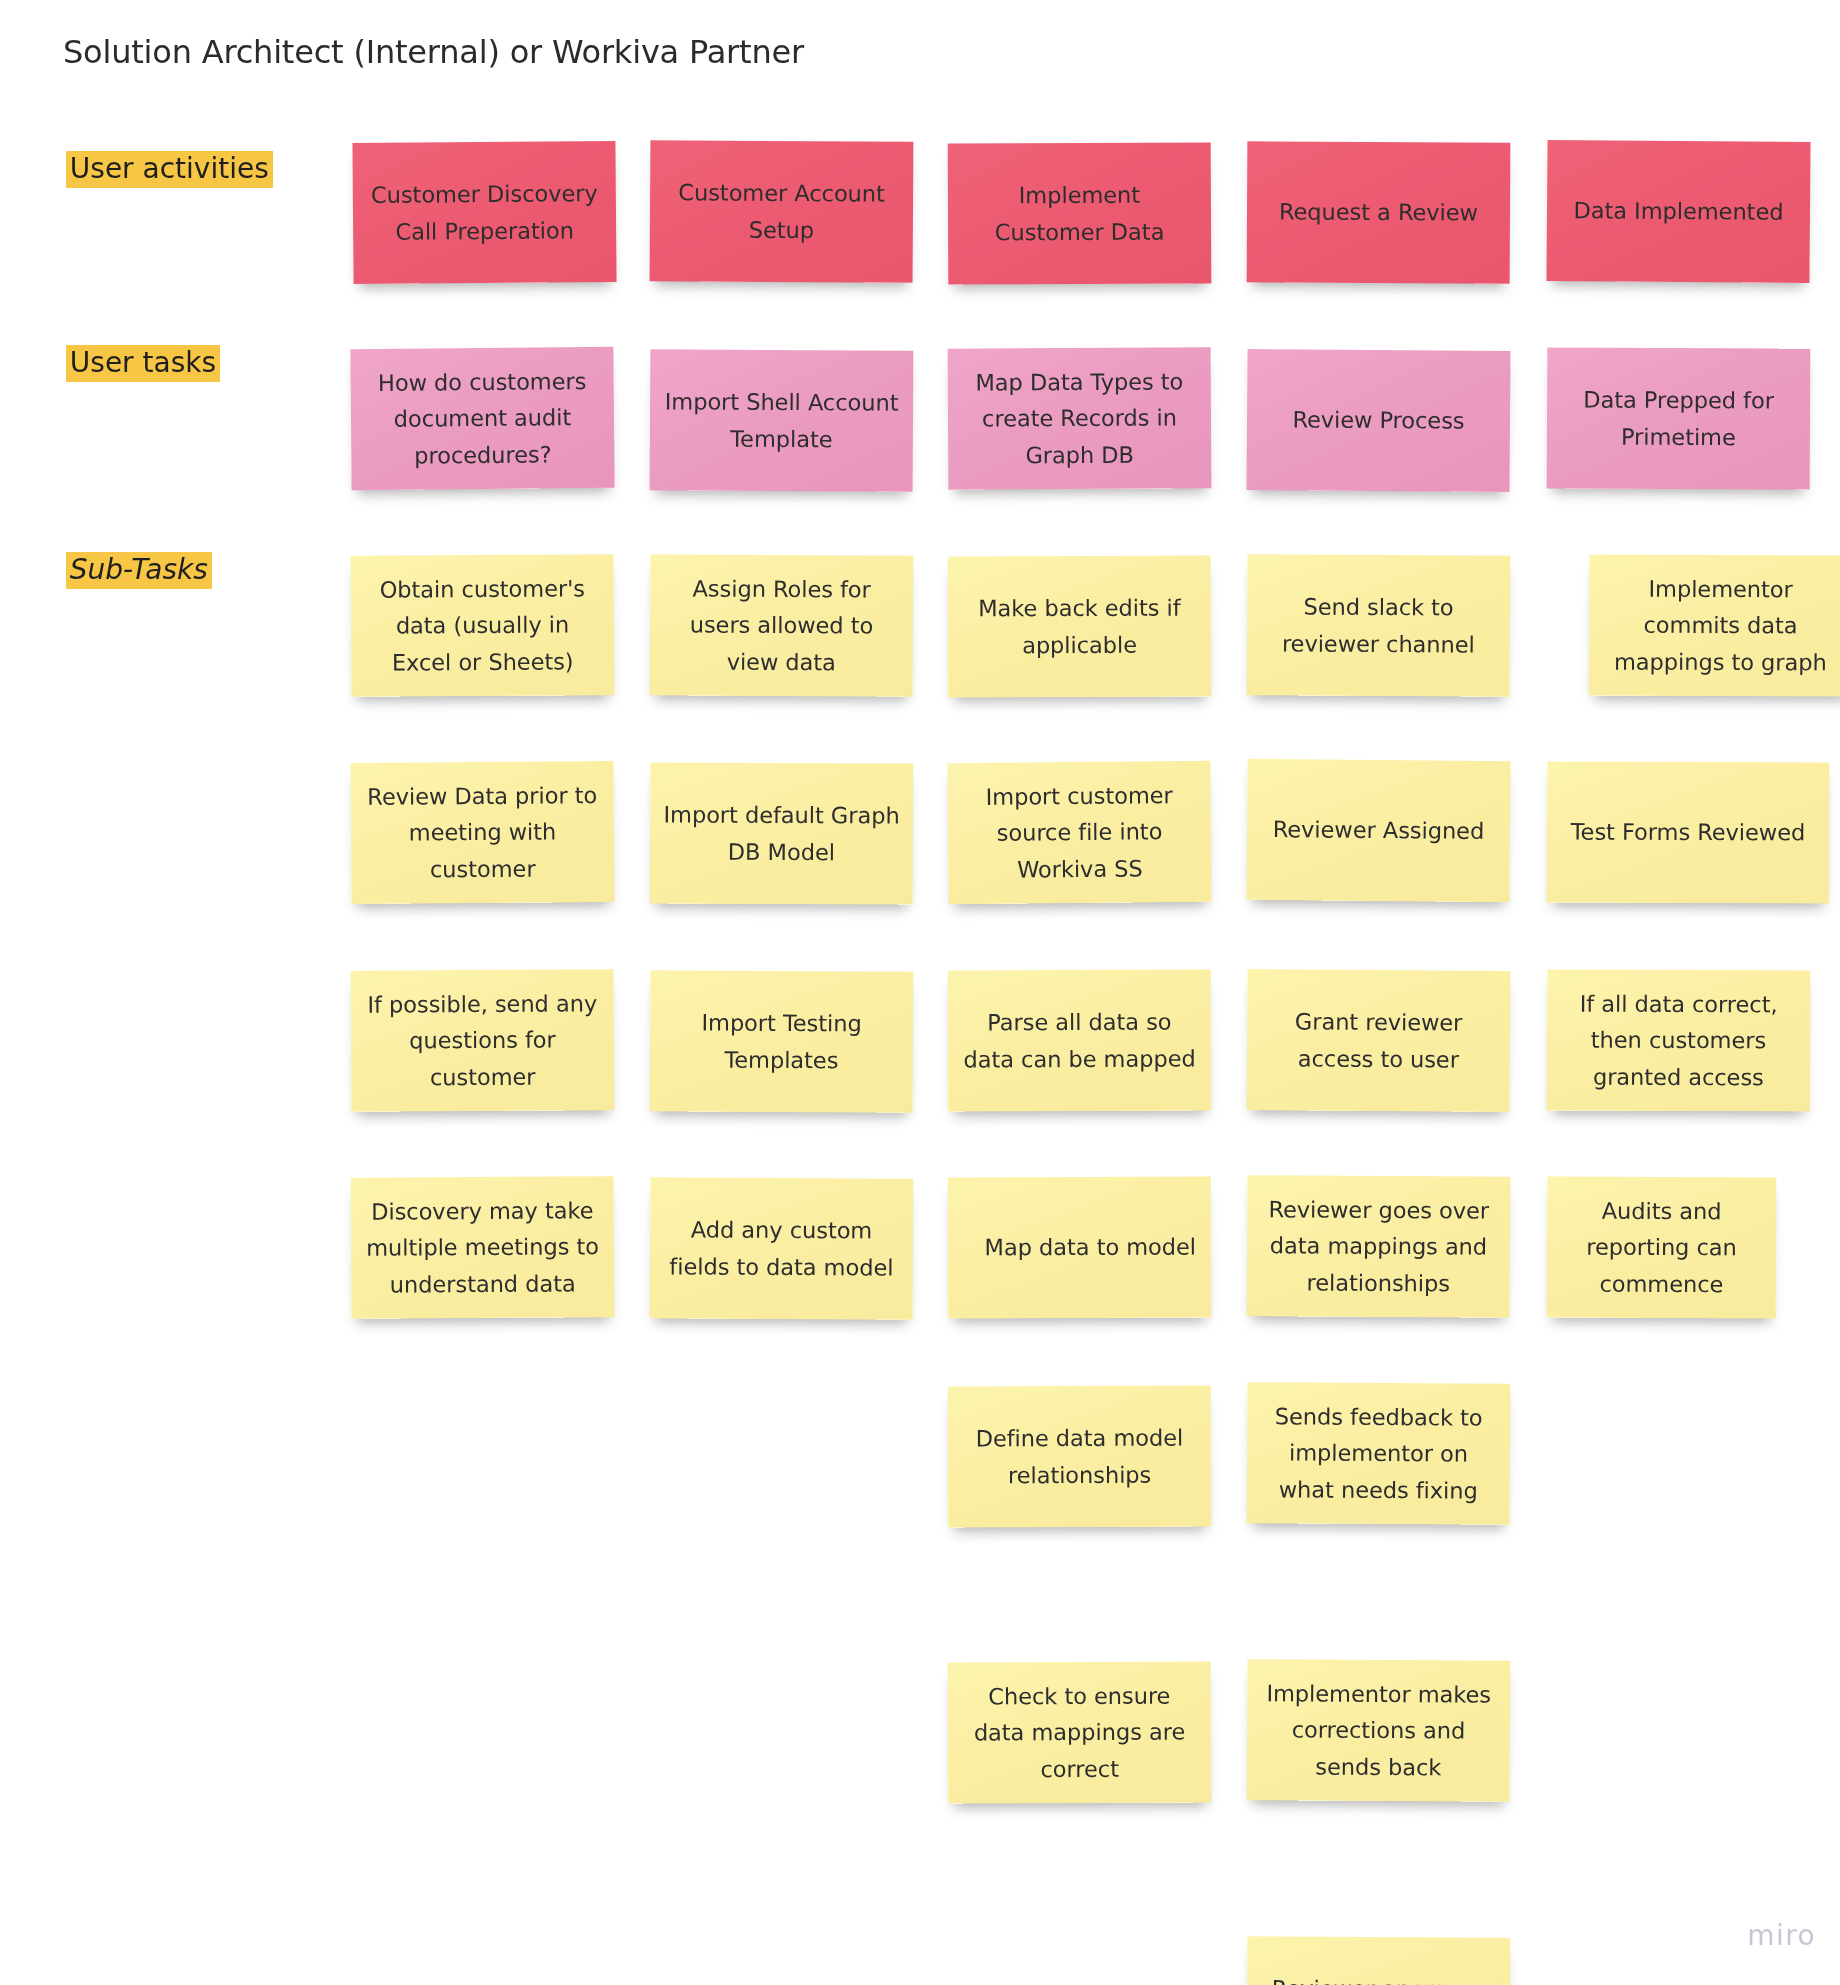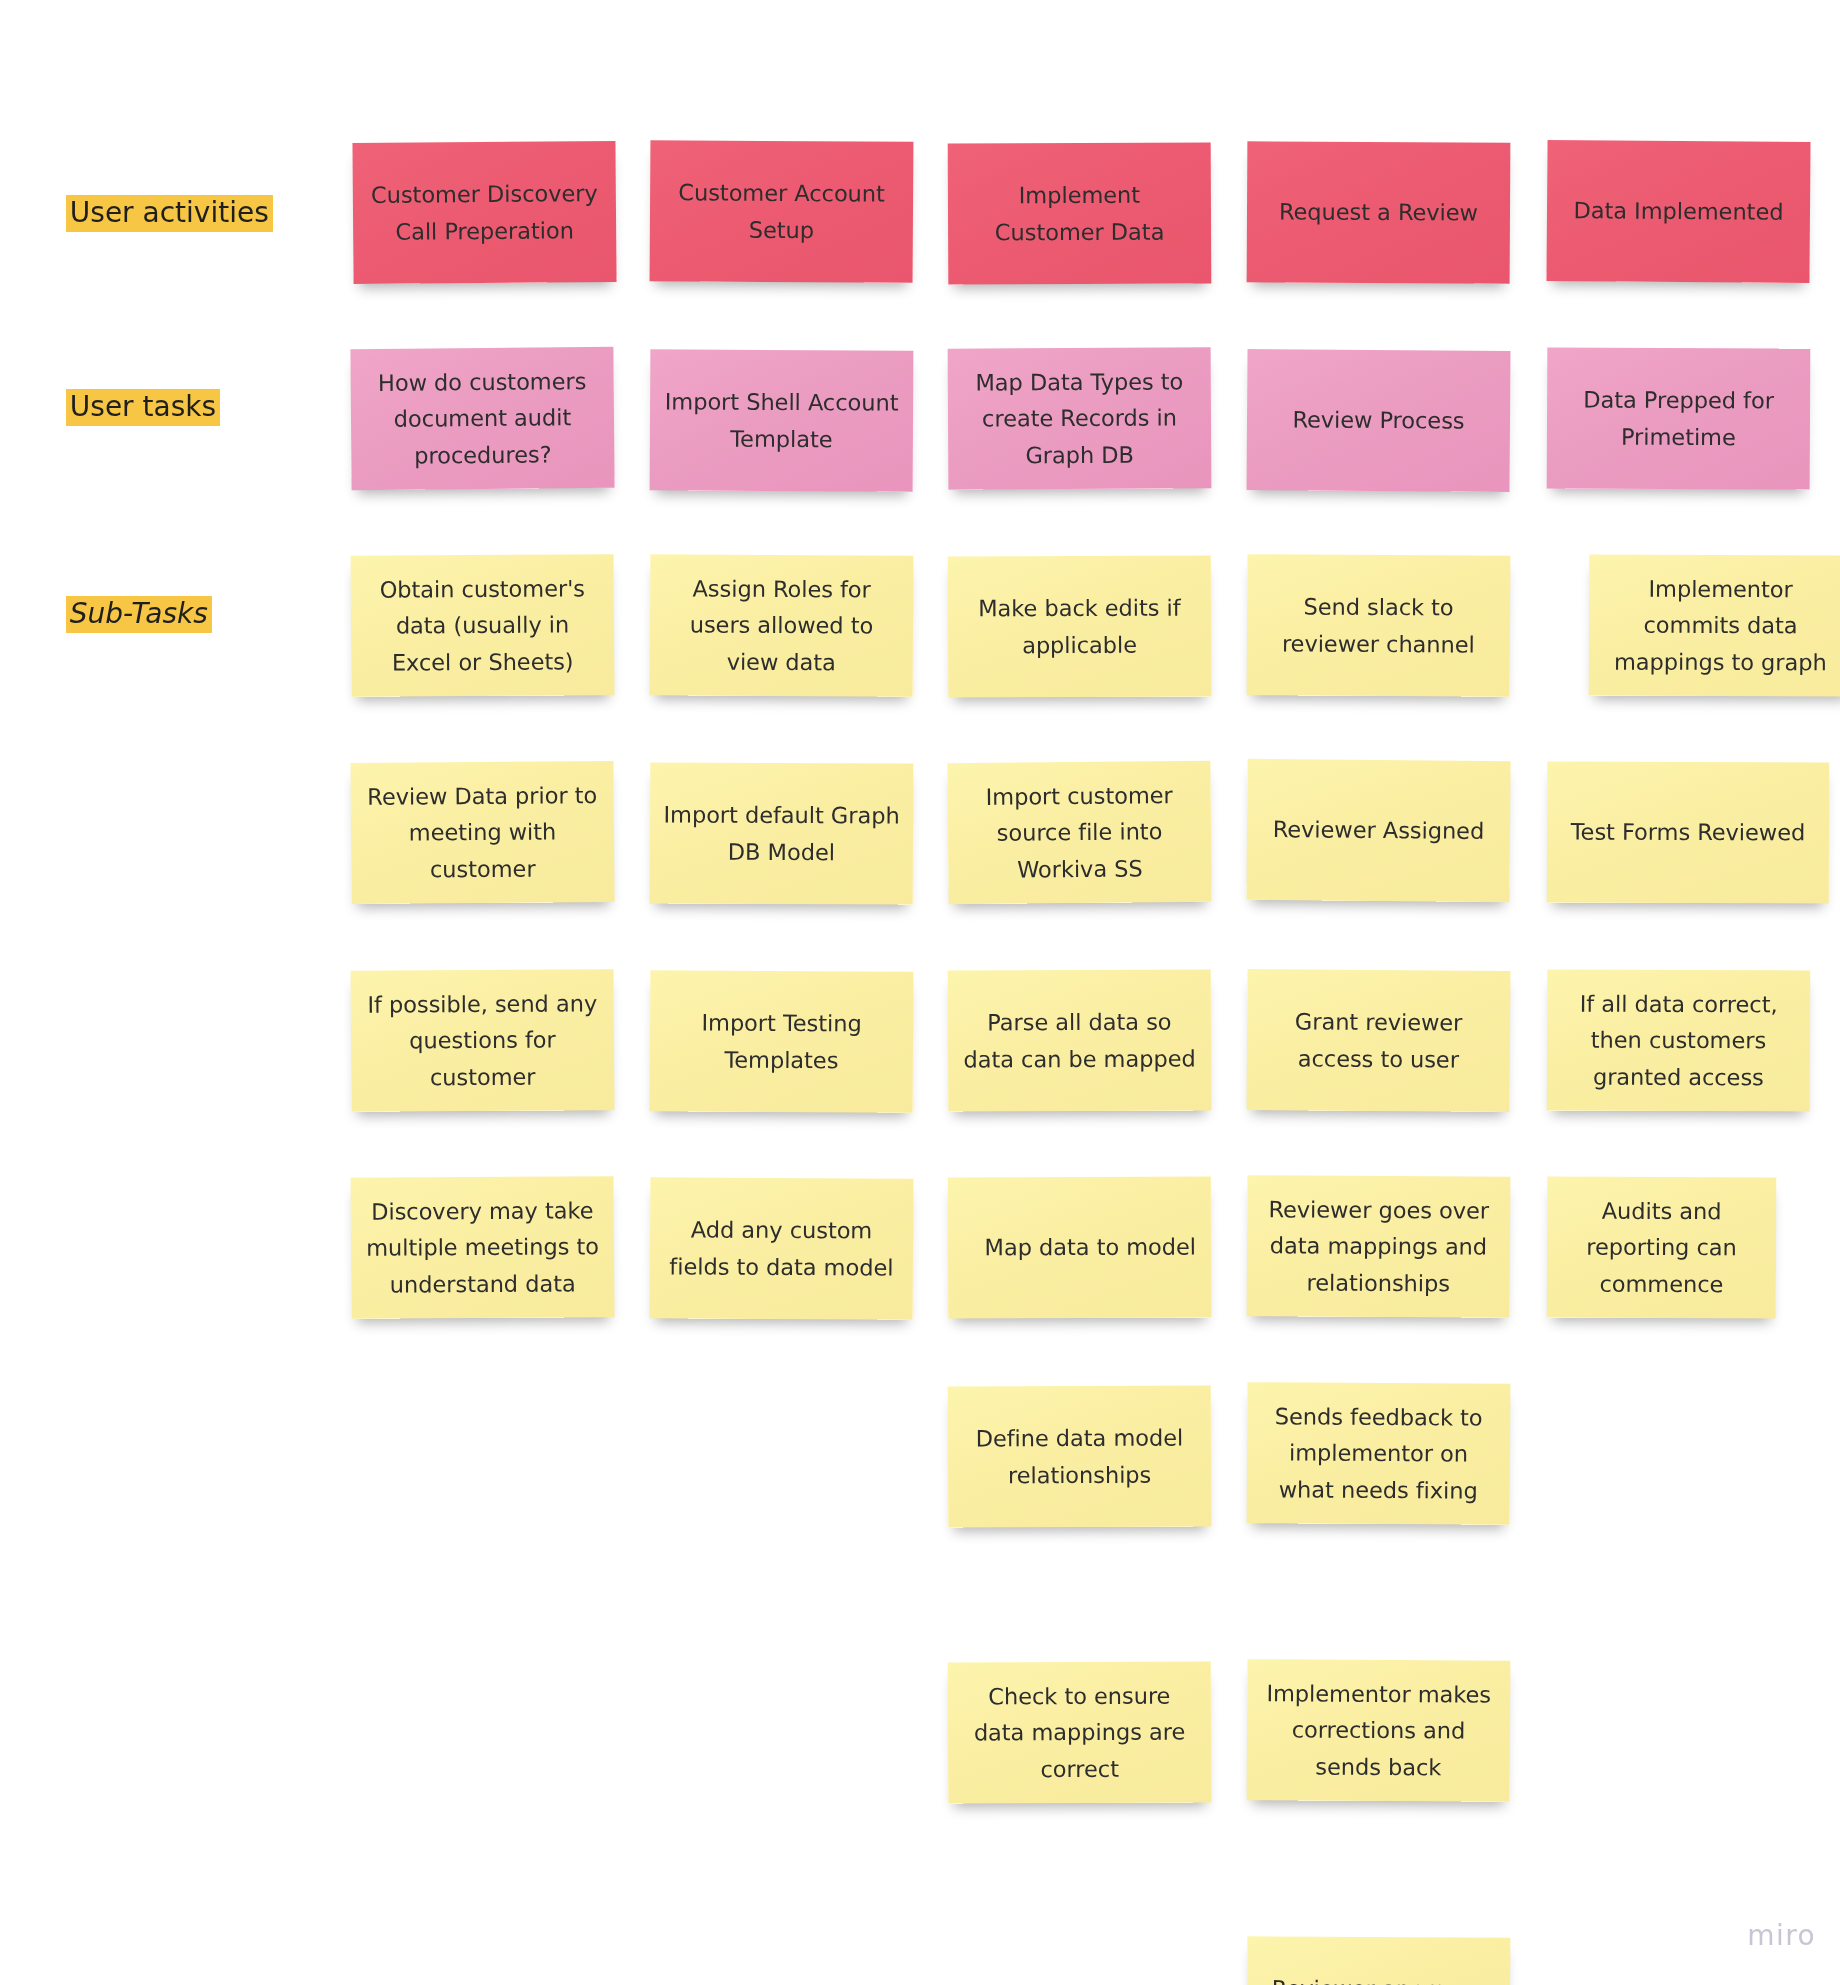--- a/index.html
+++ b/index.html
@@ -36,21 +36,20 @@
   
   .row-label {
     position: absolute;
     font-size: 28px;
     font-weight: 400;
     color: #1f1f1f;
     background: #f7c644;
     padding: 1.9px 3.8px 3.8px 3.8px;
     line-height: 1.12;
     white-space: nowrap;
-    margin-top: 44px;
   }
 
   
   .note {
     position: absolute;
     box-sizing: border-box;
     display: flex;
     align-items: center;
     justify-content: center;
     text-align: center;
@@ -86,20 +85,21 @@
     letter-spacing: 1.4px;
     font-weight: 400;
     text-align: right;
   }
 </style>
 </head>
 <body>
 
 <div id="board">
 
+  <div class="board-title">Solution Architect (Internal) or Workiva Partner</div>
 
   <div id="row-labels">
       <div class="row-label" style="left: 66px; top: 151px;">User activities</div>
       <div class="row-label" style="left: 66px; top: 345px;">User tasks</div>
       <div class="row-label" style="left: 66px; top: 552px; font-style: italic;">Sub-Tasks</div>
     </div>
 
   <div id="notes-layer">
       <div class="note red" style="left: 353px; top: 142px; width: 263px; height: 141px; transform: rotate(-0.45deg);">
         <span class="note-text">Customer Discovery Call Preperation</span>

